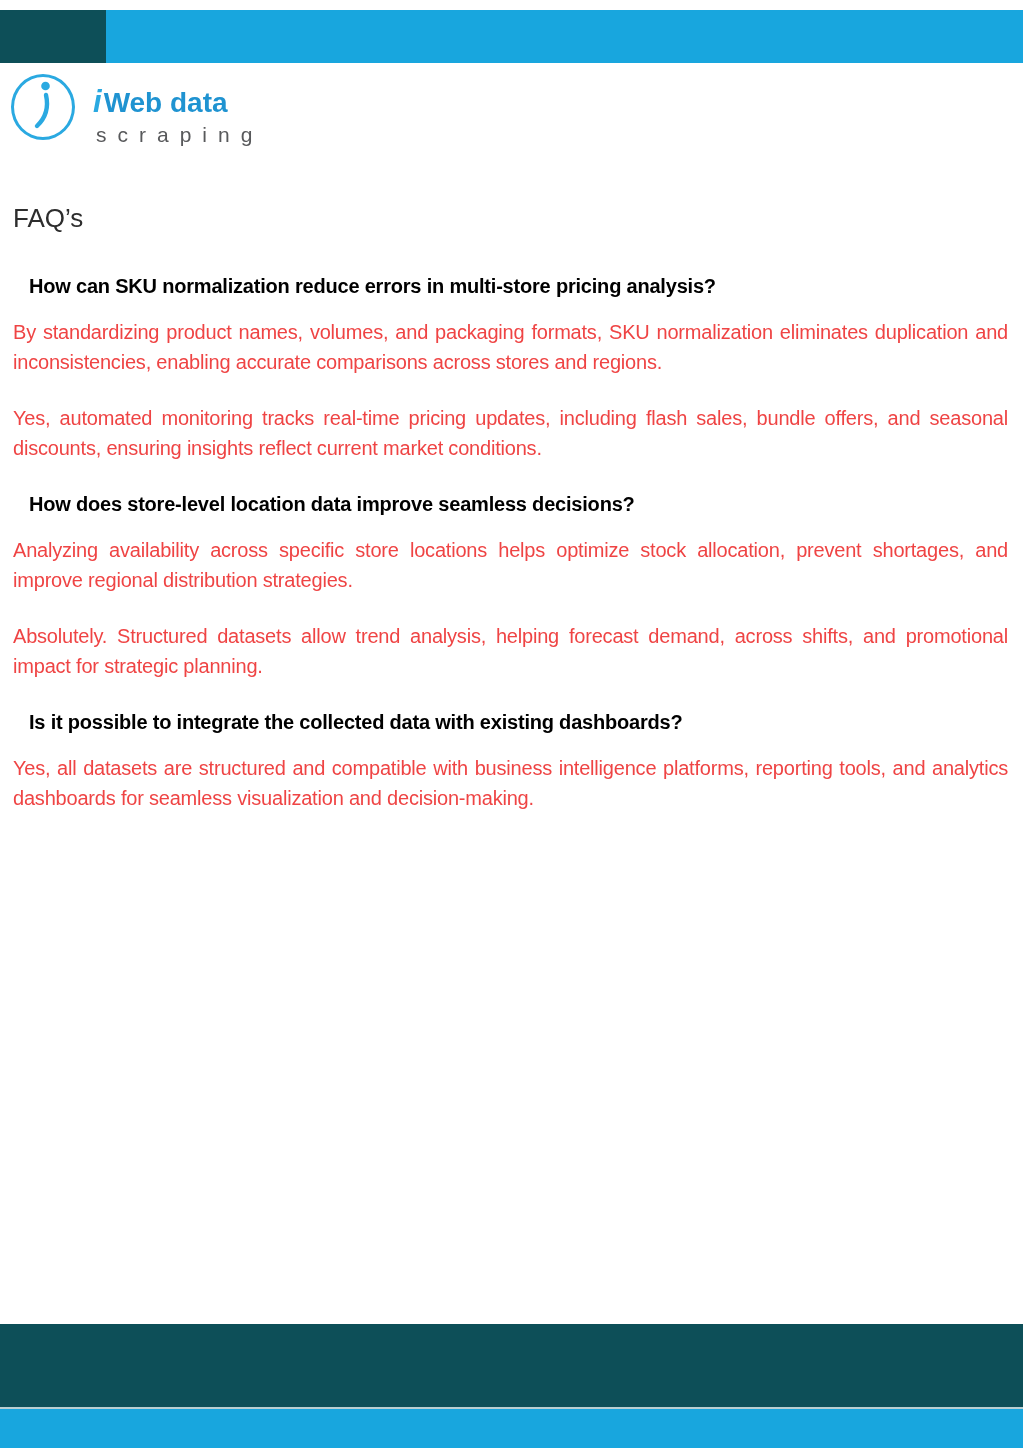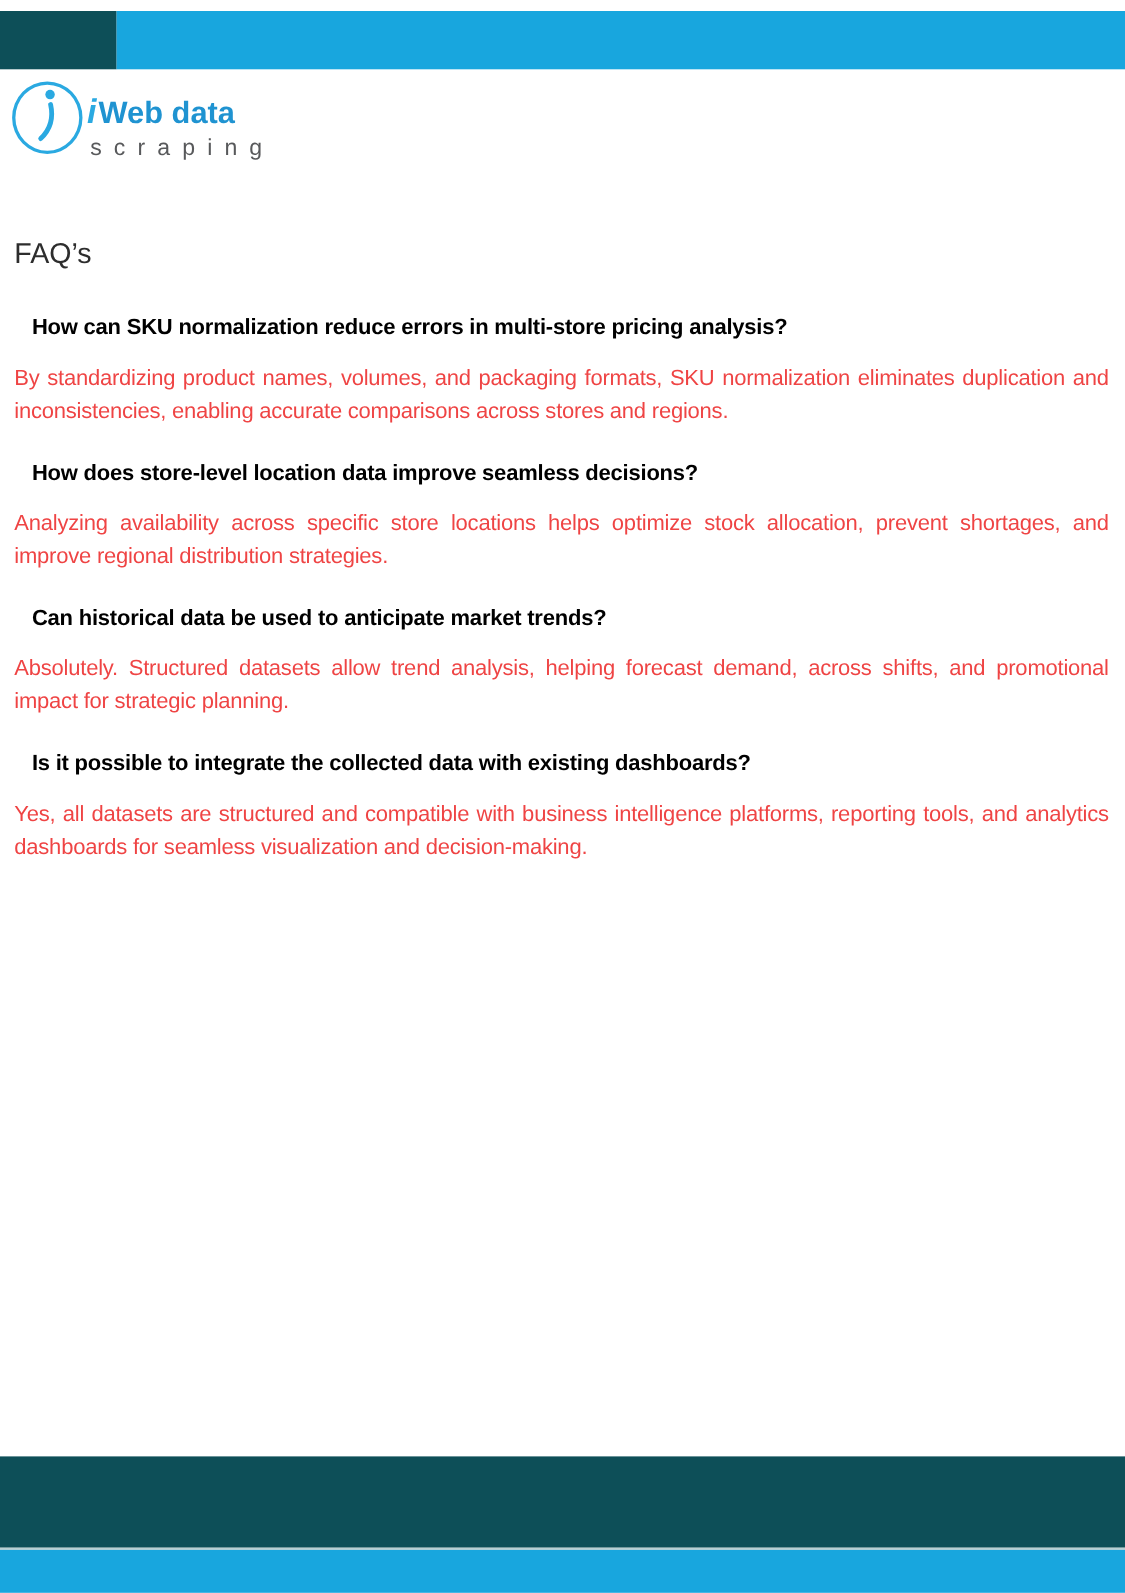--- a/index.html
+++ b/index.html
@@ -21,21 +21,21 @@
   }
   .header-teal { width: 106px; height: 100%; background: var(--teal, #0d4f58); }
   .header-blue { flex: 1; height: 100%; background: var(--blue, #18a6de); }
 
   
   .logo {
     position: absolute;
     left: 11px; top: 74px;
     display: flex;
     align-items: flex-start;
-    gap: 4px;
+    gap: 18px;
   }
   .logo-circle {
     box-sizing: border-box;
     width: 64px; height: 66px;
     border: 3.5px solid var(--logo-blue, #2aa9e1);
     border-radius: 50%;
     display: flex; align-items: center; justify-content: center;
     background: #fff;
   }
   .logo-text { padding-top: 12px; }
@@ -58,21 +58,21 @@
     color: var(--subtitle-gray, #58595b);
     margin-top: 6px;
     margin-left: 3px;
     white-space: nowrap;
   }
 
   
   .content {
     position: absolute;
     left: 13px; right: 15px;
-    top: 216px;
+    top: 204px;
   }
   .page-title {
     font-size: 26px;
     font-weight: 400;
     color: #2d2d2d;
     margin: 0 0 37px 0;
     line-height: 1.15;
   }
   .faq-item { margin-bottom: 26px; }
   .faq-question {
@@ -139,29 +139,29 @@
 
 <div class="content">
   <h1 class="page-title">FAQ’s</h1>
 
   <div class="faq-item">
     <p class="faq-question">How can SKU normalization reduce errors in multi-store pricing analysis?</p>
     <p class="faq-answer">By standardizing product names, volumes, and packaging formats, SKU normalization eliminates duplication and inconsistencies, enabling accurate comparisons across stores and regions.</p>
   </div>
 
   <div class="faq-item">
+    <p class="faq-answer">Yes, automated monitoring tracks real-time pricing updates, including flash sales, bundle offers, and seasonal discounts, ensuring insights reflect current market conditions.</p>
   </div>
 
   <div class="faq-item">
     <p class="faq-question">How does store-level location data improve seamless decisions?</p>
     <p class="faq-answer">Analyzing availability across specific store locations helps optimize stock allocation, prevent shortages, and improve regional distribution strategies.</p>
   </div>
 
   <div class="faq-item">
-    <p class="faq-question">Can historical data be used to anticipate market trends?</p>
     <p class="faq-answer">Absolutely. Structured datasets allow trend analysis, helping forecast demand, across shifts, and promotional impact for strategic planning.</p>
   </div>
 
   <div class="faq-item">
     <p class="faq-question">Is it possible to integrate the collected data with existing dashboards?</p>
     <p class="faq-answer">Yes, all datasets are structured and compatible with business intelligence platforms, reporting tools, and analytics dashboards for seamless visualization and decision-making.</p>
   </div>
 </div>
 
 <div class="footer-teal"></div>

